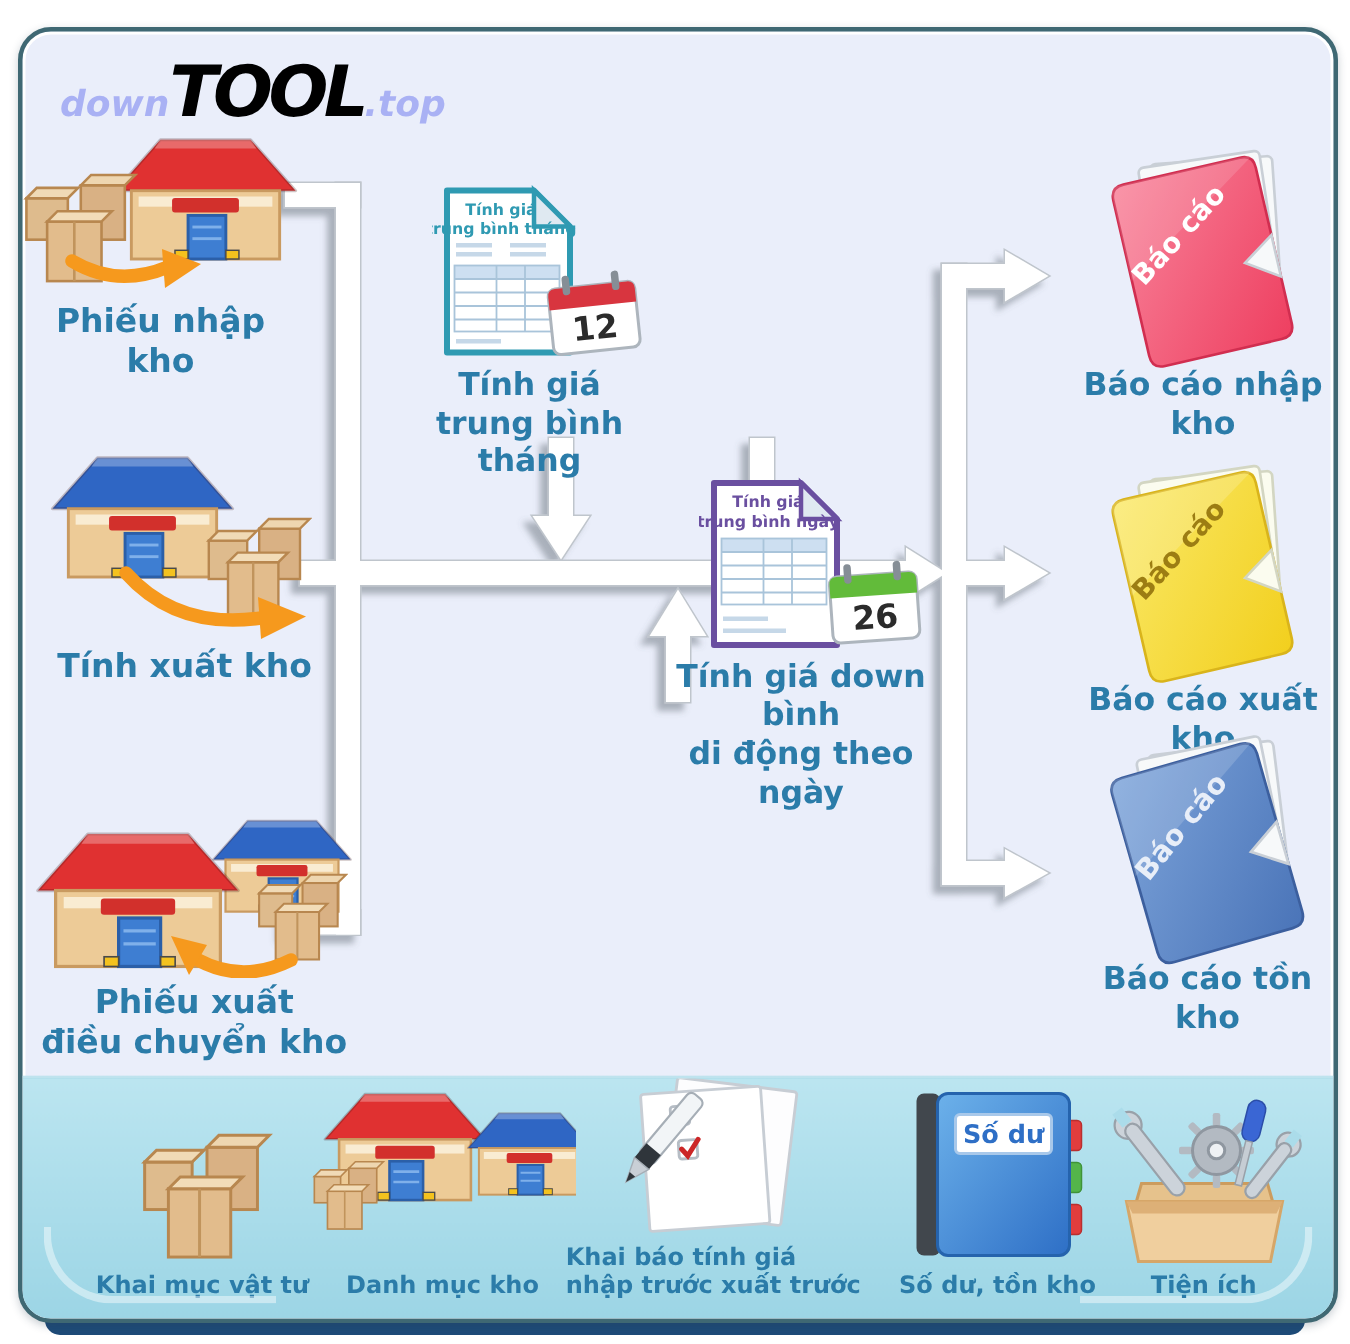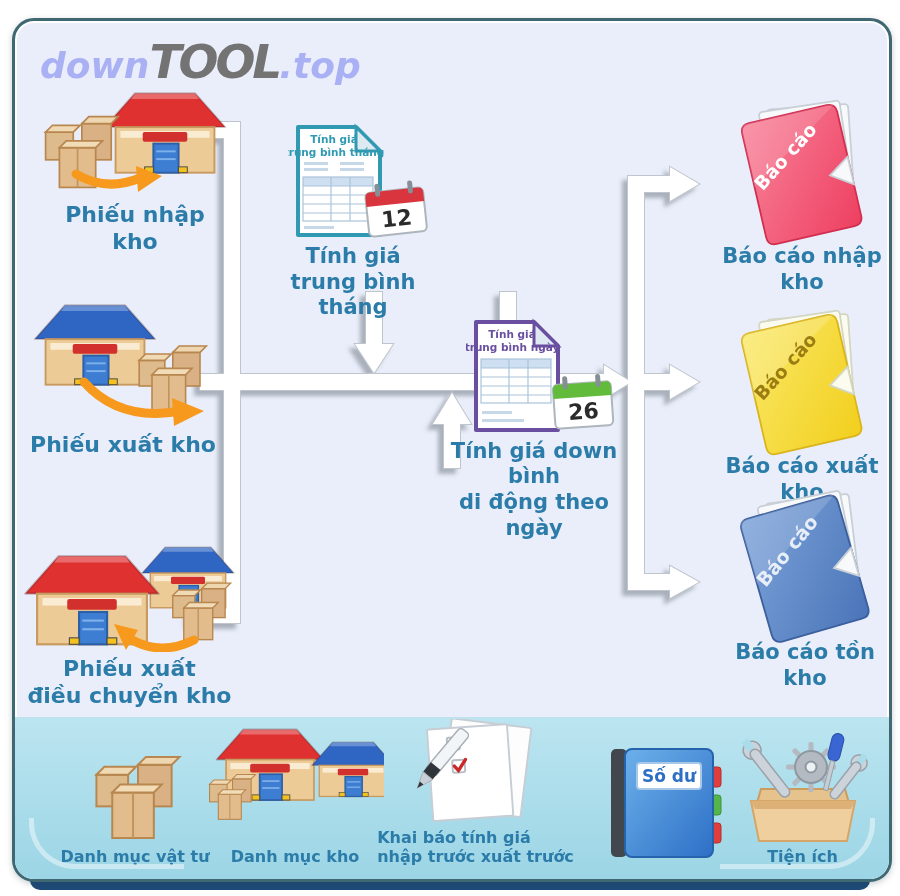--- a/index.html
+++ b/index.html
@@ -5,22 +5,22 @@
   html,body{margin:0;padding:0;background:#fff;}
   .canvas{position:relative;width:900px;height:896px;background:#fff;overflow:hidden;
           font-family:"DejaVu Sans",sans-serif;}
   .base-strip{position:absolute;left:30px;top:870px;width:840px;height:20px;
               background:#1e4b78;border-radius:10px;z-index:0;}
   .panel{position:absolute;left:12px;top:18px;width:874px;height:858px;
          background:#eaeefa;border:3px solid #3f6873;border-radius:22px;
          box-shadow:inset 0 0 0 2px #ffffff, 0 2px 6px rgba(40,60,80,.25);z-index:1;}
   .connectors{position:absolute;left:0;top:0;width:900px;height:896px;z-index:2;pointer-events:none;}
   .logo{position:absolute;left:40px;top:34px;z-index:3;white-space:nowrap;}
-  .logo-down,.logo-top{font-style:italic;font-weight:bold;font-size:36px;color:#a9b1f4;}
-  .logo-tool{font-style:italic;font-weight:bold;font-size:47px;color:#737373;letter-spacing:-3px;}
+  .logo-down,.logo-top{font-style:italic;font-weight:bold;font-size:24px;color:#a9b1f4;}
+  .logo-tool{font-style:italic;font-weight:bold;font-size:47px;color:#000000;letter-spacing:-3px;}
   .node{position:absolute;z-index:3;text-align:center;}
   .caption{font-weight:bold;color:#2b7ca9;font-size:21px;line-height:1.22;}
   .caption .l{display:block;}
   .left-cap{font-size:22px;}
   .method{position:relative;}
   .cal{position:absolute;}
   .tilt-n6{transform:rotate(-6deg);}
   .tilt-n4{transform:rotate(-4deg);}
   .folder-wrap{display:inline-block;transform:rotate(-13deg);}
   .folder-wrap.more{transform:rotate(-16deg);}
@@ -120,21 +120,21 @@
 
 <div class="canvas">
   <div class="base-strip"></div>
   <div class="panel">
     <div class="bottom-bar">
 
       <div class="bottom-item bi-1">
         <svg class="icon-gap" width="112" height="98" viewBox="0 0 112 98">
           <use href="#boxes" x="6" y="2" width="104" height="94"></use>
         </svg>
-        <span class="caption">Danh mục vật tư</span>
+        <span class="caption">Khai mục vật tư</span>
       </div>
 
       <div class="bottom-item bi-2">
         <svg class="icon-gap" width="178" height="102" viewBox="0 0 178 102">
           <use href="#warehouse" x="8" y="4" width="112" height="80" style="color:#e03131"></use>
           <use href="#warehouse" x="104" y="18" width="86" height="62" style="color:#2f66c4"></use>
           <use href="#boxes" x="0" y="50" width="52" height="52"></use>
         </svg>
         <span class="caption">Danh mục kho</span>
       </div>
@@ -167,20 +167,21 @@
       <div class="bottom-item bi-4">
         <svg class="icon-gap" width="120" height="118" viewBox="0 0 120 118">
           <rect x="6" y="4" width="16" height="108" rx="5" fill="#41474d"></rect>
           <rect x="104" y="22" width="12" height="20" rx="3" fill="#e23d3d" stroke="#b92f2f"></rect>
           <rect x="104" y="50" width="12" height="20" rx="3" fill="#54b54a" stroke="#3f9338"></rect>
           <rect x="104" y="78" width="12" height="20" rx="3" fill="#e23d3d" stroke="#b92f2f"></rect>
           <rect x="20" y="4" width="88" height="108" rx="7" fill="url(#gradBook)" stroke="#2563ad" stroke-width="2"></rect>
           <rect x="32" y="18" width="64" height="26" rx="3" fill="#ffffff" stroke="#a8c8ea" stroke-width="2"></rect>
           <text class="book-label" x="64" y="37" text-anchor="middle">Số dư</text>
         </svg>
+        <span class="caption">Số dư, tồn kho</span>
       </div>
 
       <div class="bottom-item bi-5">
         <svg class="icon-gap" width="132" height="114" viewBox="0 0 132 114">
           <polygon points="24,60 108,60 112,74 20,74" fill="#e6c28c" stroke="#cc9c5e" stroke-width="2"></polygon>
           <g transform="rotate(-38 36 48)">
             <circle cx="36" cy="14" r="9" fill="#ccd3da" stroke="#99a1a9" stroke-width="1.5"></circle>
             <rect x="32" y="2" width="8" height="11" fill="#abdcea"></rect>
             <rect x="31" y="14" width="10" height="58" rx="5" fill="#ccd3da" stroke="#99a1a9" stroke-width="1.5"></rect>
           </g>
@@ -217,38 +218,38 @@
     <g filter="url(#connShadow)">
       <use href="#conn" fill="#ffffff" stroke="#bfc5cc" stroke-width="2"></use>
       <use href="#conn" fill="#ffffff"></use>
     </g>
   </svg>
 
   <div class="logo">
     <span class="logo-down">down</span><span class="logo-tool">TOOL</span><span class="logo-top">.top</span>
   </div>
 
-  <div class="node" style="left:40px;top:86px;width:190px;">
+  <div class="node" style="left:12px;top:86px;width:190px;">
     <svg width="190" height="112" viewBox="0 0 190 112">
       <use href="#warehouse" x="62" y="0" width="126" height="90" style="color:#e03131"></use>
       <use href="#boxes" x="2" y="22" width="78" height="82"></use>
       <path d="M36,88 Q66,106 100,92" stroke="#f6991d" stroke-width="9" fill="none" stroke-linecap="round"></path>
       <polygon points="96,80 122,90 98,106" fill="#f6991d"></polygon>
     </svg>
     <div class="caption left-cap">Phiếu nhập kho</div>
   </div>
 
   <div class="node" style="left:28px;top:298px;width:190px;">
     <svg width="190" height="130" viewBox="0 0 190 130">
       <use href="#warehouse" x="4" y="0" width="126" height="90" style="color:#2f66c4"></use>
       <use href="#boxes" x="108" y="40" width="72" height="76"></use>
       <path d="M56,84 Q90,122 146,114" stroke="#f6991d" stroke-width="9" fill="none" stroke-linecap="round"></path>
       <polygon points="144,100 176,113 146,128" fill="#f6991d"></polygon>
     </svg>
-    <div class="caption left-cap">Phiếu xuất kho</div>
+    <div class="caption left-cap">Tính xuất kho</div>
   </div>
 
   <div class="node" style="left:22px;top:542px;width:215px;">
     <svg width="215" height="110" viewBox="0 0 215 110">
       <use href="#warehouse" x="118" y="0" width="96" height="68" style="color:#2f66c4"></use>
       <use href="#warehouse" x="0" y="6" width="140" height="100" style="color:#e03131"></use>
       <use href="#boxes" x="148" y="34" width="62" height="66"></use>
       <path d="M172,98 Q140,114 110,98" stroke="#f6991d" stroke-width="9" fill="none" stroke-linecap="round"></path>
       <polygon points="92,82 116,88 104,108" fill="#f6991d"></polygon>
     </svg>

